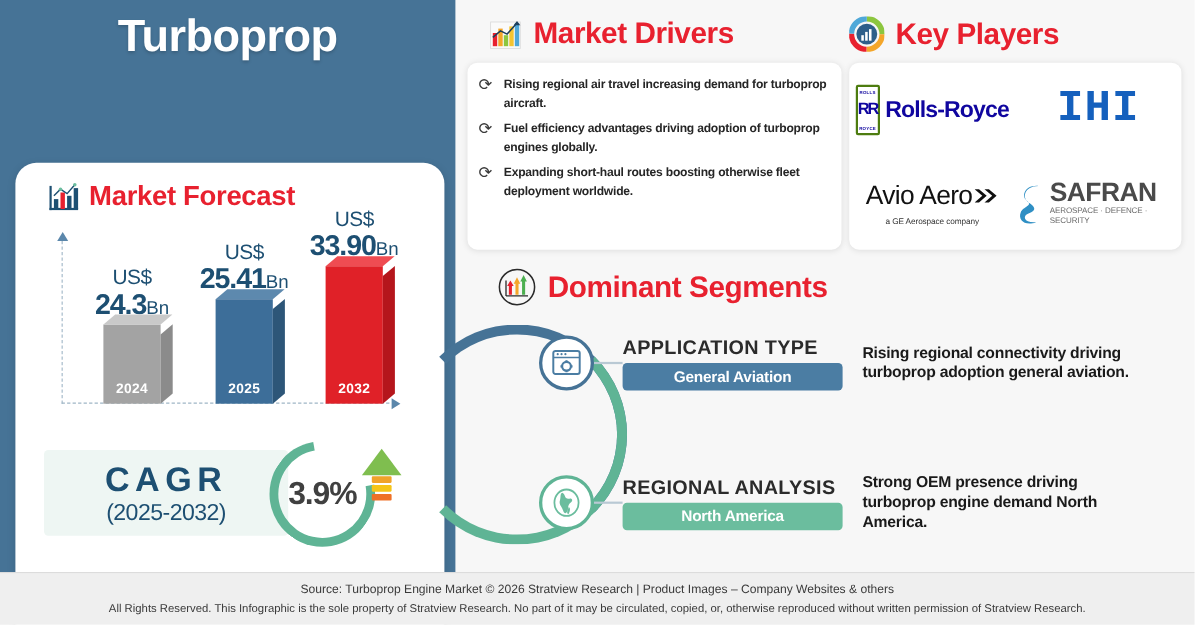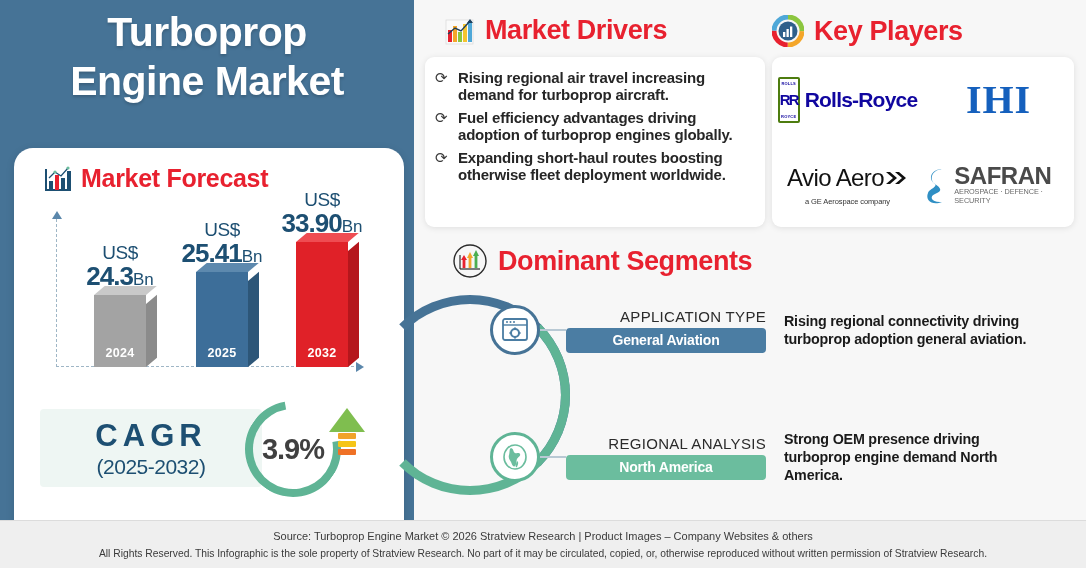--- a/index.html
+++ b/index.html
@@ -90,40 +90,40 @@
   
   .drivers-head { position:absolute; left:443px; top:15px; display:flex; align-items:center; gap:10px; }
   .sec-title { color:#e8212f; font-size:27px; font-weight:bold; letter-spacing:-0.4px; }
   .drivers-card {
     position:absolute; left:425px; top:57px; width:340px; height:170px;
     background:#ffffff; border-radius:9px; box-shadow:0 1px 6px rgba(0,0,0,0.10);
     padding:12px 12px 10px 10px;
   }
   .driver-row { display:flex; gap:8px; margin-bottom:6px; }
   .bullet-ico { flex:0 0 auto; width:15px; height:18px; color:#3a3a3a; font-size:15px; line-height:17px; }
-  .driver-text { color:#262626; font-size:15px; font-weight:bold; line-height:17px; letter-spacing:-0.2px; }
+  .driver-text { color:#262626; font-size:11px; font-weight:bold; line-height:17px; letter-spacing:-0.2px; }
 
   
   .kp-head { position:absolute; left:772px; top:15px; display:flex; align-items:flex-end; gap:10px; }
   .kp-card {
     position:absolute; left:772px; top:57px; width:302px; height:170px;
     background:#ffffff; border-radius:9px; box-shadow:0 1px 6px rgba(0,0,0,0.10);
     display:grid; grid-template-columns:1fr 1fr; grid-template-rows:1fr 1fr;
   }
   .logo-cell { display:flex; align-items:center; justify-content:center; flex-direction:column; }
 
   .rr-wrap { display:flex; align-items:center; gap:5px; }
   .rr-badge { width:22px; height:46px; border:2px solid #4d7c0f; border-radius:2px;
     display:flex; flex-direction:column; align-items:center; justify-content:space-between;
     padding:2px 0; }
   .rr-badge .tt { font-size:4px; color:#10069f; font-weight:bold; letter-spacing:0.2px;}
   .rr-badge .rr { font-size:15px; color:#10069f; font-weight:bold; line-height:12px; letter-spacing:-2px;}
   .rr-text { color:#10069f; font-size:21px; font-weight:bold; letter-spacing:-0.8px; }
   .ihi-text { color:#1560bd; font-size:40px; font-weight:bold; letter-spacing:1px;
-              font-family:Liberation Serif, serif;text-align:right; }
+              font-family:Liberation Mono, monospace;text-align:right; }
   .avio-text { color:#111; font-size:24px; letter-spacing:-0.6px; font-family:"Liberation Sans", sans-serif; }
   .avio-sub { color:#333; font-size:7.5px; margin-top:5px; letter-spacing:-0.1px; }
   .saf-wrap { display:flex; align-items:center; gap:3px; }
   .saf-text { color:#4a4a4a; font-size:24px; font-weight:bold; letter-spacing:-0.5px; line-height:23px; }
   .saf-sub { color:#6a6a6a; font-size:7.3px; letter-spacing:-0.1px; }
 
   
   .sv-logo { position:absolute; right:10px; top:6px; width:78px; text-align:center; }
   .sv-name { color:#6b2020; font-size:12px; font-family:"Liberation Serif", serif; letter-spacing:0.2px; }
   .sv-res { color:#6b2020; font-size:10px; font-family:"Liberation Serif", serif; letter-spacing:0.3px; margin-top:-2px;}
@@ -144,21 +144,21 @@
     border-bottom-color:#5fb495; border-right-color:#5fb495;
   }
   .seg-row { position:absolute; display:flex; align-items:center; }
   .seg-ico {
     width:50px; height:50px; border-radius:50%; background:#ffffff;
     display:flex; align-items:center; justify-content:center; flex:0 0 auto; z-index:3;
   }
   .seg-connector { width:26px; height:1.5px; background:#b9c9d4; }
   .seg-mid { position:relative; }
   .seg-cat {
-    text-align:right; color:#2b2b2b; font-size:15px; font-weight:normal;
+    text-align:left; color:#2b2b2b; font-size:18px; font-weight:bold;
     letter-spacing:0.3px; margin-bottom:3px;
   }
   .seg-pill {
     width:200px; height:25px; border-radius:4px; color:#ffffff;
     font-size:14px; font-weight:bold; display:flex; align-items:center; justify-content:center;
     letter-spacing:-0.2px;
   }
   .seg-desc { color:#1a1a1a; font-size:14.3px; font-weight:bold; line-height:18px; letter-spacing:-0.2px; }
 
   
@@ -172,21 +172,20 @@
   .ring-green { border:3px solid #5fb495; }
 </style>
 </head>
 <body>
 
 <div id="infographic">
 
   <div class="left-panel">
     <div class="title-block">
       <div class="title-line">Turboprop</div>
-      <div class="title-line">Engine Market</div>
     </div>
   </div>
 
   <div class="forecast-card">
     <div class="fc-head">
       <div class="ico-barline">
         <div class="vx"></div>
           <div class="axis"></div>
         <div class="b" style="left:5px;height:9px;"></div>
         <div class="b" style="left:11px;height:15px;background:#e8212f;"></div>

